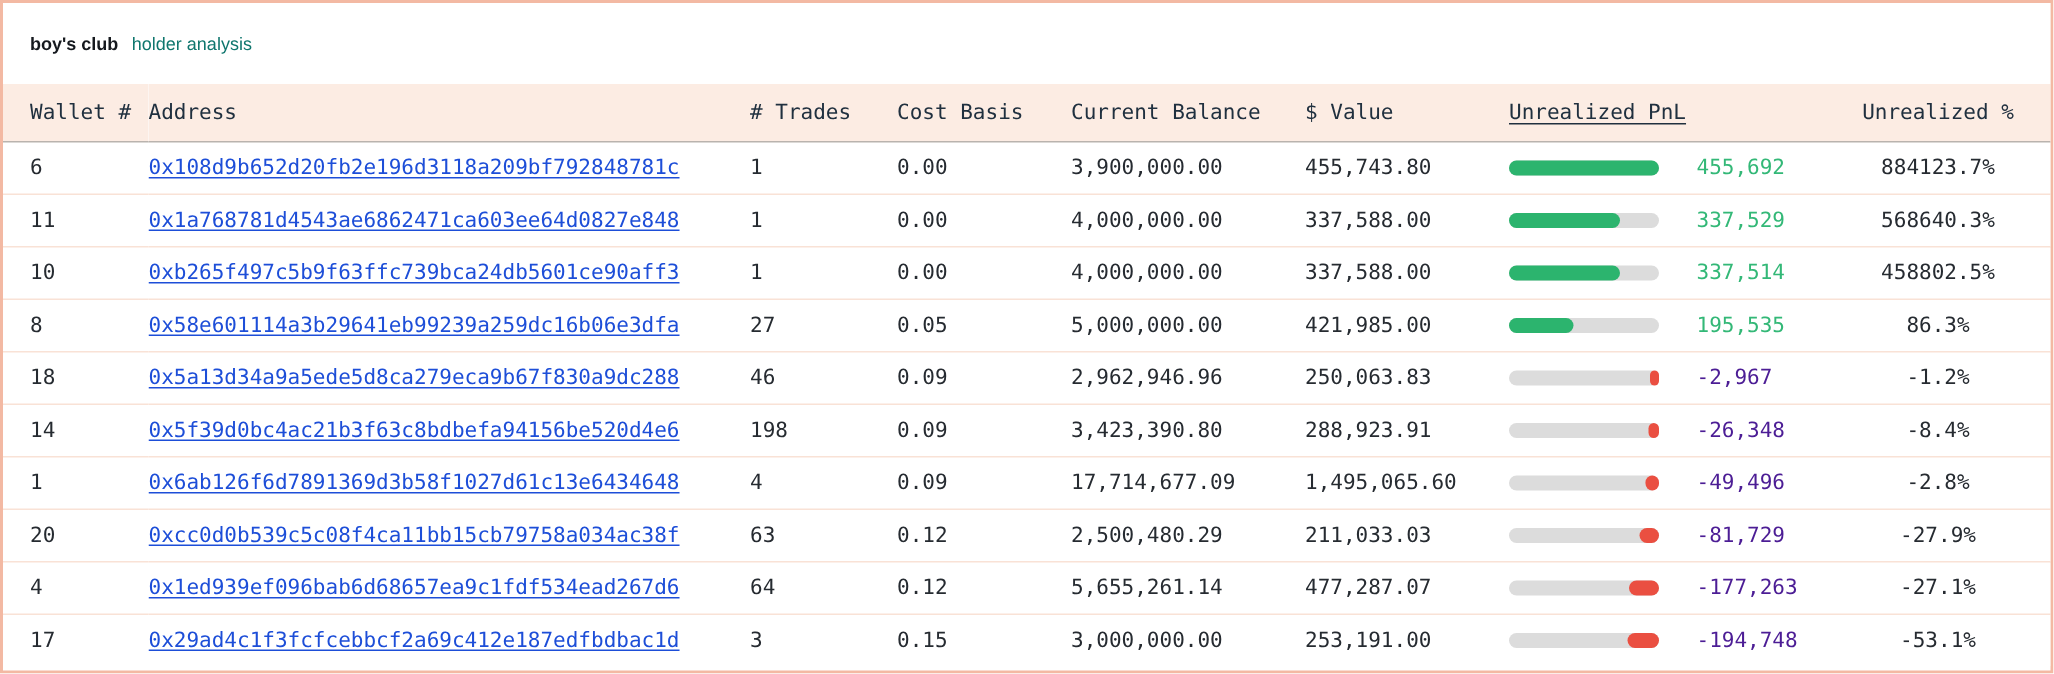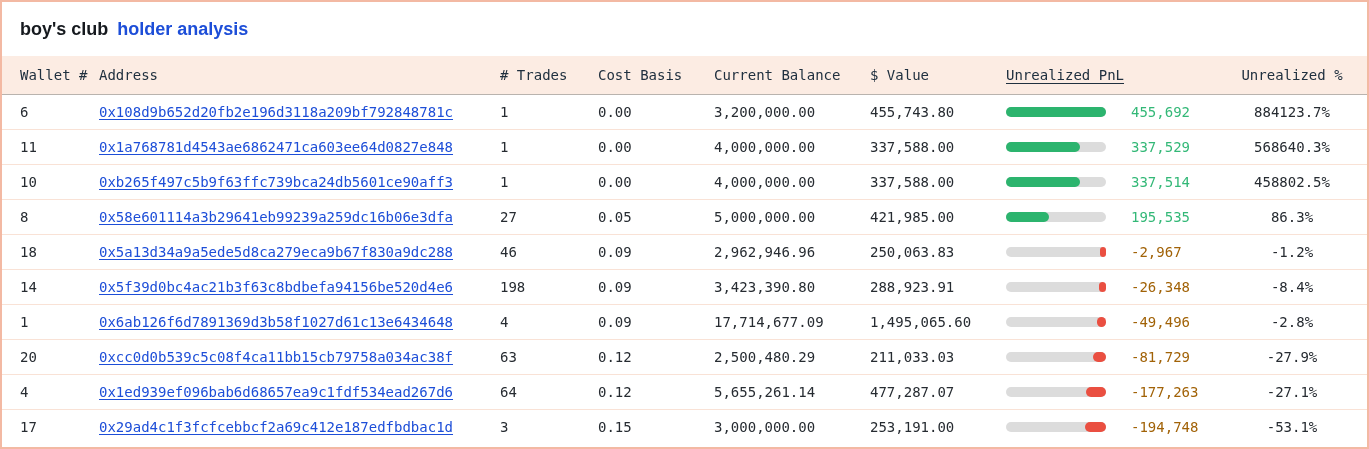--- a/index.html
+++ b/index.html
@@ -9,25 +9,25 @@
     border:2px solid #f3b9a3;
     background:#ffffff;
     overflow:hidden;
     font-family:"DejaVu Sans Mono","Liberation Mono",monospace;
   }
   .titlebar {
     height:54px;
     display:flex; align-items:center;
     padding-left:18px;
     font-family:"Liberation Sans","DejaVu Sans",sans-serif;
-    font-size:18px; color:#15191e;
+    font-size:12px; color:#15191e;
     background:#ffffff;
   }
   .titlebar .token { font-weight:bold; margin-right:9px; }
-  .titlebar .suffix { font-weight:bold; color:#1d4ed8; }
+  .titlebar .suffix { font-weight:normal; color:#0f766e; }
 
   table.holders {
     width:100%;
     border-collapse:collapse;
     table-layout:fixed;
     font-size:14px;
     color:#262b31;
   }
   col.c-wallet  { width:97px; }
   col.c-address { width:401px; }
@@ -82,21 +82,21 @@
   }
   .bar-fill {
     position:absolute; top:0; height:10px;
     border-radius:5px;
     min-width:6px;
   }
   .bar-fill.positive { left:0;  background:#2cb46e; }
   .bar-fill.negative { right:0; background:#ea4f41; }
   .pnl-val { margin-left:25px; }
   .pnl-val.positive { color:#33b877; }
-  .pnl-val.negative { color:#a16207; }
+  .pnl-val.negative { color:#4c1d95; }
 </style>
 </head>
 <body>
 
 <div class="page">
 
   <div class="titlebar">
     <span class="token">boy's club</span>
     <span class="suffix">holder analysis</span>
   </div>
@@ -123,21 +123,21 @@
         <th class="sorted"><span>Unrealized PnL</span></th>
         <th class="right"><span>Unrealized %</span></th>
       </tr>
     </thead>
     <tbody id="rows-body">
         <tr>
       <td>6</td>
       <td><a class="addr" href="#">0x108d9b652d20fb2e196d3118a209bf792848781c</a></td>
       <td>1</td>
       <td>0.00</td>
-      <td>3,200,000.00</td>
+      <td>3,900,000.00</td>
       <td>455,743.80</td>
       <td class="pnl-cell">
         <div class="pnl-wrap">
           <span class="bar">
                 <span class="bar-fill positive" style="width: 100%;"></span>
               </span>
           <span class="pnl-val positive">455,692</span>
         </div>
       </td>
       <td class="right">884123.7%</td>

